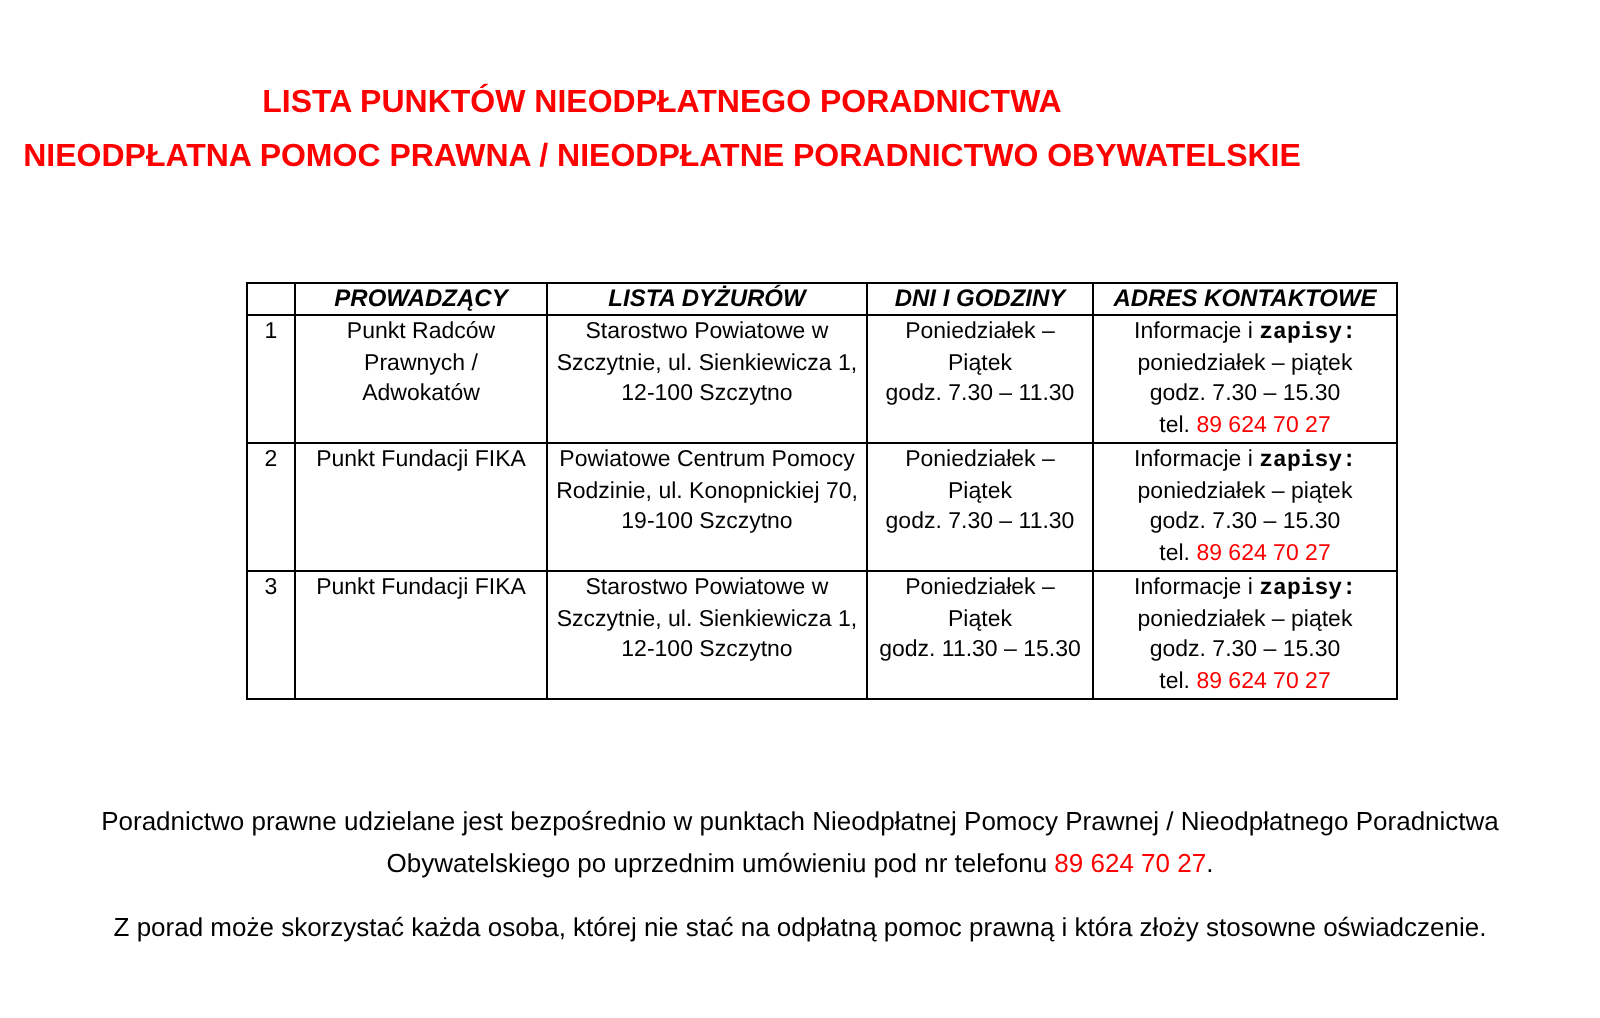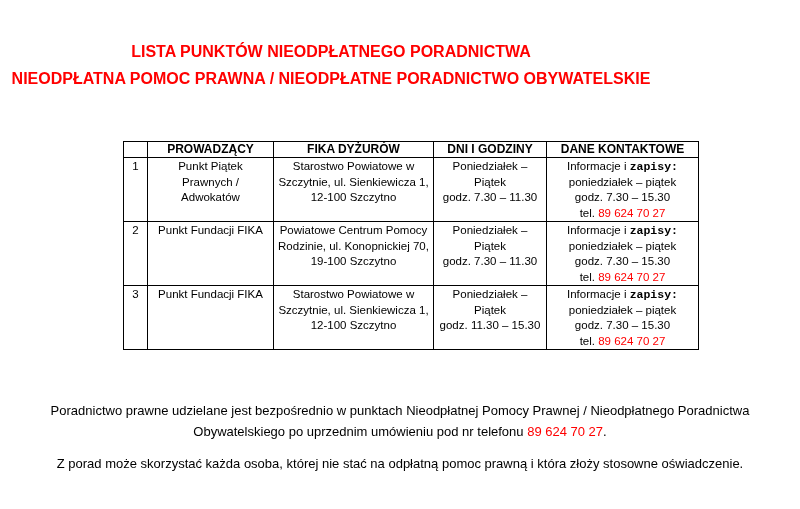--- a/index.html
+++ b/index.html
@@ -36,20 +36,21 @@
     text-align: center;
     vertical-align: top;
   }
   table.points th {
     height: 16px;
     font-size: 12px;
     font-weight: bold;
     line-height: 15px;
     padding: 0;
     vertical-align: middle;
+    font-style: italic;
   }
   table.points td {
     font-size: 11.5px;
     line-height: 15.5px;
     padding: 1px 2px 0 2px;
   }
   td.multiline { white-space: pre-line; }
   tr.row-1 { height: 64px; }
   tr.row-2 { height: 63px; }
   tr.row-3 { height: 64px; }
@@ -78,29 +79,29 @@
     <col style="width:24px">
     <col style="width:126px">
     <col style="width:160px">
     <col style="width:113px">
     <col style="width:152px">
   </colgroup>
   <thead>
     <tr>
       <th></th>
       <th>PROWADZĄCY</th>
-      <th>FIKA DYŻURÓW</th>
+      <th>LISTA DYŻURÓW</th>
       <th>DNI I GODZINY</th>
-      <th>DANE KONTAKTOWE</th>
+      <th>ADRES KONTAKTOWE</th>
     </tr>
   </thead>
   <tbody>
     <tr class="row-1">
       <td>1</td>
-      <td class="multiline">Punkt Piątek
+      <td class="multiline">Punkt Radców
 Prawnych /
 Adwokatów</td>
       <td class="multiline">Starostwo Powiatowe w
 Szczytnie, ul. Sienkiewicza 1,
 12-100 Szczytno</td>
       <td class="multiline">Poniedziałek – Piątek
 godz. 7.30 – 11.30</td>
       <td><span>Informacje i </span><span class="bold">zapisy:</span><br><span>poniedziałek – piątek</span><br><span>godz. 7.30 – 15.30</span><br><span>tel. </span><span class="phone">89 624 70 27</span></td>
     </tr>
     <tr class="row-2">

